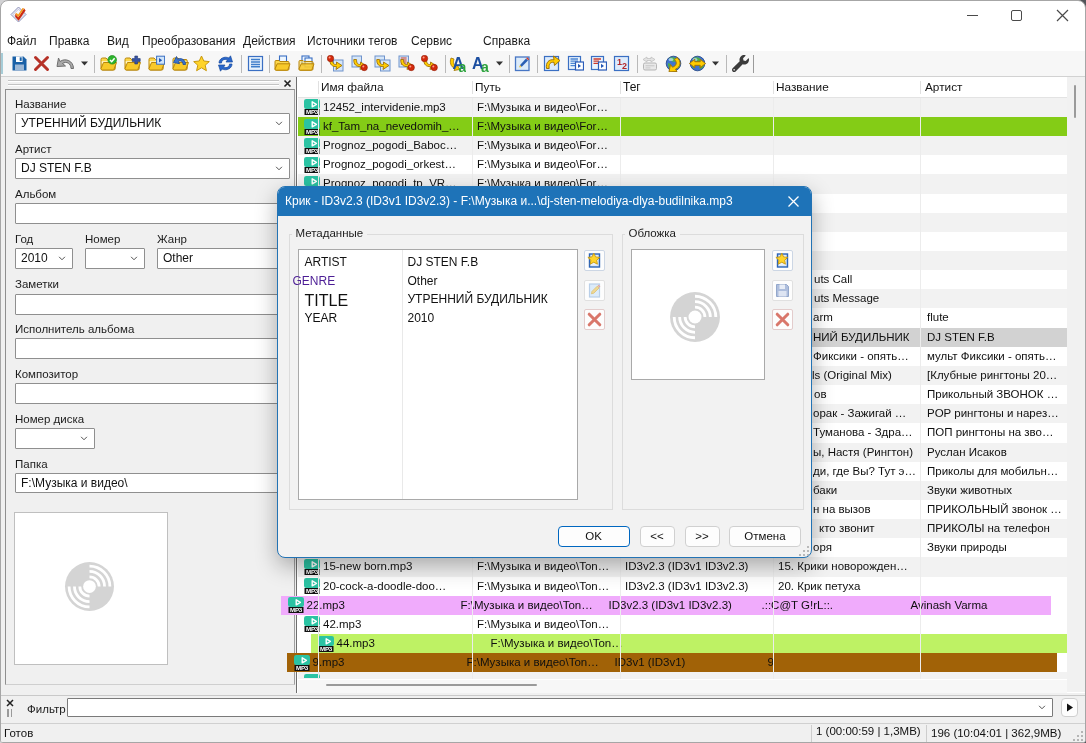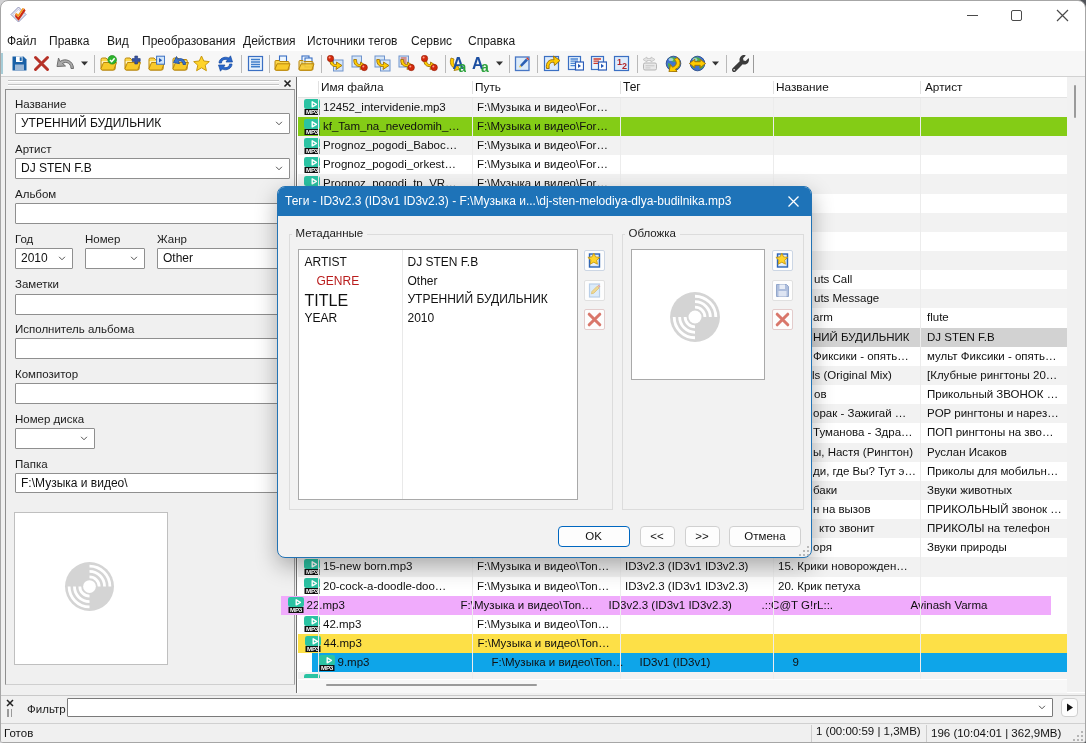--- a/index.html
+++ b/index.html
@@ -28,21 +28,21 @@
       <path d="M1 1 L12 12 M12 1 L1 12" stroke="#4a4a4a" stroke-width="1.2"></path>
     </svg>
 <div class="abs" style="left:0;top:30px;width:1086px;height:20px;background:#fff"></div>
     <div class="abs" style="left:6px;top:30px;height:20px;line-height:20px;font-size:12px;color:#1a1a1a">Файл</div>
     <div class="abs" style="left:48px;top:30px;height:20px;line-height:20px;font-size:12px;color:#1a1a1a">Правка</div>
     <div class="abs" style="left:106px;top:30px;height:20px;line-height:20px;font-size:12px;color:#1a1a1a">Вид</div>
     <div class="abs" style="left:141px;top:30px;height:20px;line-height:20px;font-size:12px;color:#1a1a1a">Преобразования</div>
     <div class="abs" style="left:242px;top:30px;height:20px;line-height:20px;font-size:12px;color:#1a1a1a">Действия</div>
     <div class="abs" style="left:306px;top:30px;height:20px;line-height:20px;font-size:12px;color:#1a1a1a">Источники тегов</div>
     <div class="abs" style="left:410px;top:30px;height:20px;line-height:20px;font-size:12px;color:#1a1a1a">Сервис</div>
-    <div class="abs" style="left:467px;top:30px;height:20px;line-height:20px;font-size:12px;color:#1a1a1a">Справка</div>
+    <div class="abs" style="left:482px;top:30px;height:20px;line-height:20px;font-size:12px;color:#1a1a1a">Справка</div>
     <div class="abs" style="left:0;top:50px;width:1086px;height:26px;background:#f7f7f7;border-bottom:1px solid #d2d2d2"></div>
     <div class="abs" style="left:0;top:52px;width:1.5px;height:21px;background:#2e8ca8;opacity:.4"></div>
     <div class="sep" style="left:93px"></div>
     <svg class="abs" style="left:10px;top:54px" width="17" height="17" viewBox="0 0 17 17">
       <path d="M1.5 1.5 H12.5 L15.5 4.5 V15.5 H1.5 Z" fill="#1a61a7"></path>
       <rect x="5" y="1.5" width="6.5" height="5.5" fill="#fff"></rect>
       <rect x="8.7" y="2.3" width="2" height="3.6" fill="#1a61a7"></rect>
       <rect x="4" y="9.5" width="9" height="6" fill="#9db8d6"></rect>
     </svg>
     <svg class="abs" style="left:32px;top:54px" width="17" height="17" viewBox="0 0 17 17">
@@ -458,31 +458,31 @@
     <div class="abs" style="left:296.5px;top:613.85px;width:769.5px;height:19.15px;background:#fff">
       <svg style="position:absolute;left:6.5px;top:1.6px" width="16" height="16" viewBox="0 0 16 16">
         <rect x="0" y="0" width="16" height="10" rx="2.2" fill="#2bc3a3"></rect>
         <path d="M8.2 2.8 L12.4 5.3 L8.2 7.8 Z" fill="none" stroke="#fff" stroke-width="1.4" stroke-linejoin="round"></path>
         <rect x="0.5" y="10" width="15" height="6" fill="#111"></rect>
         <text x="8" y="15.3" font-family="Liberation Sans,sans-serif" font-size="6.2" font-weight="bold" fill="#fff" text-anchor="middle" style="letter-spacing:-0.3px">MP3</text>
       </svg>
       <div class="cell" style="left:25.5px">42.mp3</div>
       <div class="cell" style="left:179.5px">F:\Музыка и видео\Ton…</div>
     </div>
-    <div class="abs" style="left:297px;top:633.00px;width:769.5px;height:19.15px;background:#fde047">
+    <div class="abs" style="left:310px;top:633.00px;width:769.5px;height:19.15px;background:#bef264">
       <svg style="position:absolute;left:6.5px;top:1.6px" width="16" height="16" viewBox="0 0 16 16">
         <rect x="0" y="0" width="16" height="10" rx="2.2" fill="#2bc3a3"></rect>
         <path d="M8.2 2.8 L12.4 5.3 L8.2 7.8 Z" fill="none" stroke="#fff" stroke-width="1.4" stroke-linejoin="round"></path>
         <rect x="0.5" y="10" width="15" height="6" fill="#111"></rect>
         <text x="8" y="15.3" font-family="Liberation Sans,sans-serif" font-size="6.2" font-weight="bold" fill="#fff" text-anchor="middle" style="letter-spacing:-0.3px">MP3</text>
       </svg>
       <div class="cell" style="left:25.5px">44.mp3</div>
       <div class="cell" style="left:179.5px">F:\Музыка и видео\Ton…</div>
     </div>
-    <div class="abs" style="left:311px;top:652.15px;width:769.5px;height:19.15px;background:#0ea5e9">
+    <div class="abs" style="left:286px;top:652.15px;width:769.5px;height:19.15px;background:#a16207">
       <svg style="position:absolute;left:6.5px;top:1.6px" width="16" height="16" viewBox="0 0 16 16">
         <rect x="0" y="0" width="16" height="10" rx="2.2" fill="#2bc3a3"></rect>
         <path d="M8.2 2.8 L12.4 5.3 L8.2 7.8 Z" fill="none" stroke="#fff" stroke-width="1.4" stroke-linejoin="round"></path>
         <rect x="0.5" y="10" width="15" height="6" fill="#111"></rect>
         <text x="8" y="15.3" font-family="Liberation Sans,sans-serif" font-size="6.2" font-weight="bold" fill="#fff" text-anchor="middle" style="letter-spacing:-0.3px">MP3</text>
       </svg>
       <div class="cell" style="left:25.5px">9.mp3</div>
       <div class="cell" style="left:179.5px">F:\Музыка и видео\Ton…</div>
       <div class="cell" style="left:327.5px">ID3v1 (ID3v1)</div>
       <div class="cell" style="left:480.5px">9</div>
@@ -525,31 +525,31 @@
     <svg class="abs" style="left:1072px;top:730px" width="10" height="10" viewBox="0 0 10 10">
       <rect x="8" y="0" width="2" height="2" fill="#b5b5b5"></rect>
       <rect x="4" y="4" width="2" height="2" fill="#b5b5b5"></rect>
       <rect x="8" y="4" width="2" height="2" fill="#b5b5b5"></rect>
       <rect x="0" y="8" width="2" height="2" fill="#b5b5b5"></rect>
       <rect x="4" y="8" width="2" height="2" fill="#b5b5b5"></rect>
       <rect x="8" y="8" width="2" height="2" fill="#b5b5b5"></rect>
     </svg>
 <div class="abs" style="left:275.5px;top:185px;width:535px;height:372px;background:#f2f2f2;border:1.5px solid #2373b4;border-radius:8px;box-shadow:0 8px 22px rgba(0,0,0,.3);overflow:hidden">
  <div class="abs" style="left:0;top:0;width:535px;height:29px;background:#1e73b8"></div>
- <div class="abs" style="left:7.5px;top:0;height:29px;line-height:29px;font-size:12px;color:#fff;white-space:nowrap">Теги - ID3v2.3 (ID3v1 ID3v2.3) - F:\Музыка и...\dj-sten-melodiya-dlya-budilnika.mp3</div>
+ <div class="abs" style="left:7.5px;top:0;height:29px;line-height:29px;font-size:12px;color:#fff;white-space:nowrap">Крик - ID3v2.3 (ID3v1 ID3v2.3) - F:\Музыка и...\dj-sten-melodiya-dlya-budilnika.mp3</div>
  <svg class="abs" style="left:510px;top:9px" width="11" height="11" viewBox="0 0 11 11">
         <path d="M0.5 0.5 L10.5 10.5 M10.5 0.5 L0.5 10.5" stroke="#fff" stroke-width="1.3"></path>
       </svg>
  <div class="abs" style="left:11.5px;top:47px;width:324px;height:276px;border:1px solid #dcdcdc"></div>
  <div class="abs" style="left:14px;top:39.5px;background:#f2f2f2;padding:0 4px;font-size:11.5px;color:#1c1c1c">Метаданные</div>
  <div class="abs" style="left:20.5px;top:62px;width:280px;height:251px;background:#fff;border:1px solid #a9a9a9"></div>
  <div class="abs" style="left:124px;top:63px;width:1px;height:249px;background:#e9e9e9"></div>
 <div class="abs" style="left:27px;top:68.0px;font-size:12px;color:#111">ARTIST</div>
       <div class="abs" style="left:130px;top:68.0px;font-size:12px;color:#111;white-space:nowrap">DJ STEN F.B</div>
-      <div class="abs" style="left:39px;top:86.6px;font-size:12px;color:#b91c1c">GENRE</div>
+      <div class="abs" style="left:15px;top:86.6px;font-size:12px;color:#4c1d95">GENRE</div>
       <div class="abs" style="left:130px;top:86.6px;font-size:12px;color:#111;white-space:nowrap">Other</div>
       <div class="abs" style="left:27px;top:105.2px;font-size:16px;color:#111">TITLE</div>
       <div class="abs" style="left:130px;top:105.2px;font-size:12px;color:#111;white-space:nowrap">УТРЕННИЙ БУДИЛЬНИК</div>
       <div class="abs" style="left:27px;top:123.80000000000001px;font-size:12px;color:#111">YEAR</div>
       <div class="abs" style="left:130px;top:123.80000000000001px;font-size:12px;color:#111;white-space:nowrap">2010</div>
       <div class="gbtn" style="left:306.5px;top:63px;border-color:#ccd6e4"></div>
       <svg class="abs" style="left:308.5px;top:65px" width="17" height="17" viewBox="0 0 17 17">
         <rect x="3.5" y="2" width="10" height="13" fill="#cfe0f6" stroke="#2c64b8" stroke-width="1.4"></rect>
         <rect x="5" y="3.5" width="7" height="10" fill="#e8f1fb"></rect>
         <path d="M7.8 1.2 L9.6 4.9 L13.7 5.4 L10.7 8.2 L11.4 12.2 L7.8 10.2 L4.2 12.2 L4.9 8.2 L1.9 5.4 L6 4.9 Z" fill="#ffd42a" stroke="#c79810" stroke-width=".9"></path>

